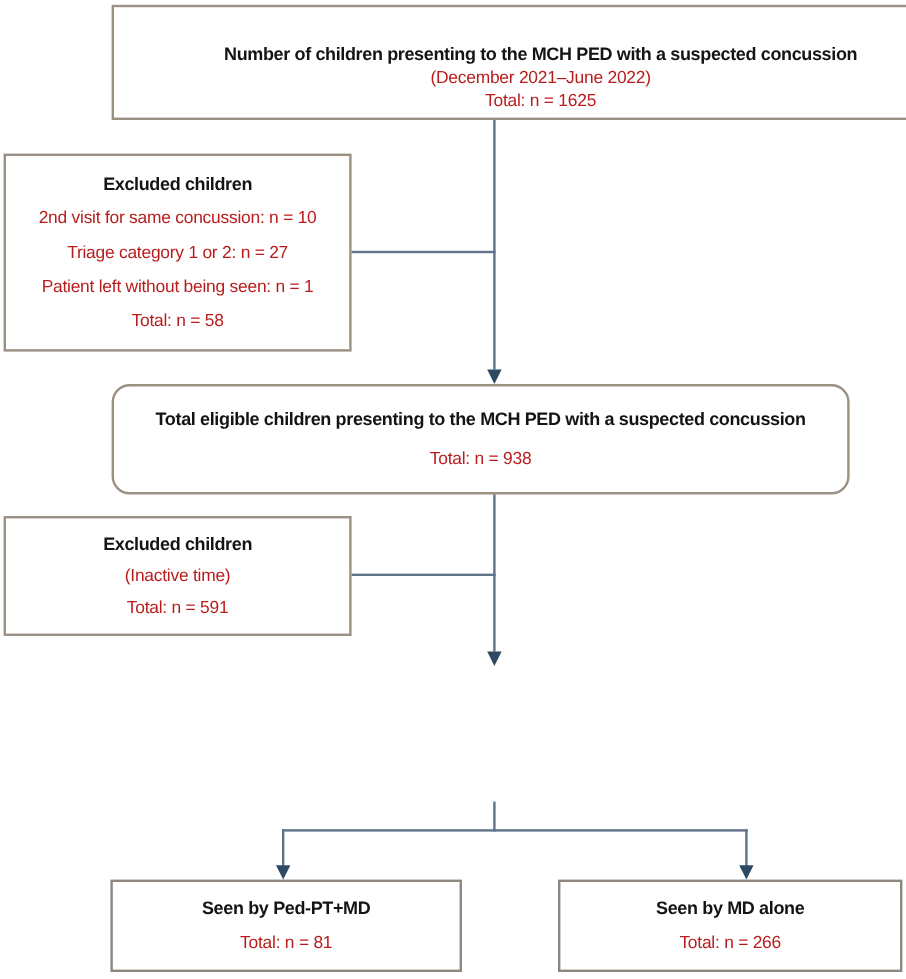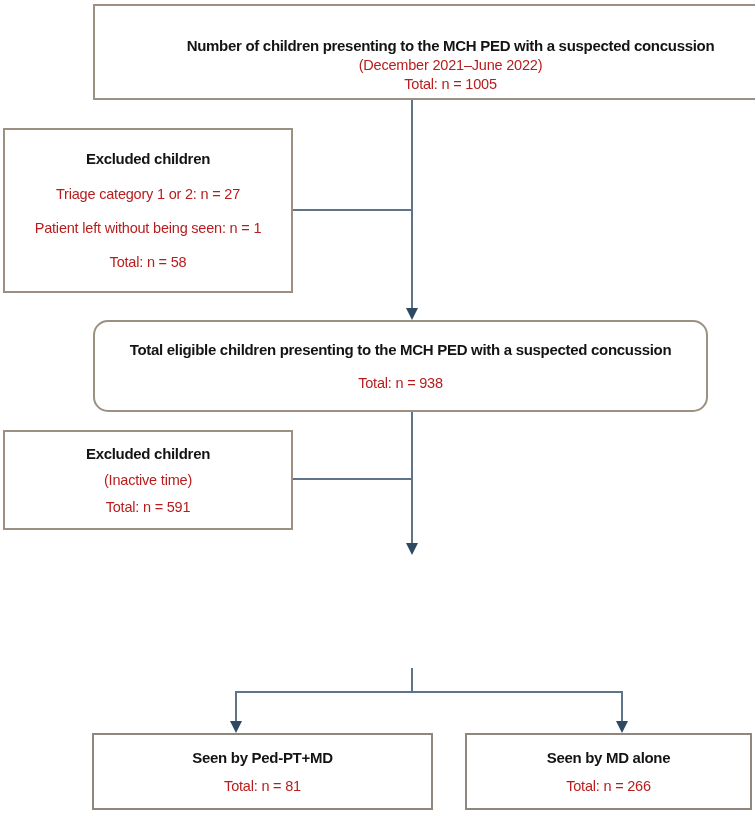--- a/index.html
+++ b/index.html
@@ -55,21 +55,21 @@
     border-right: 6px solid transparent;
     border-top: 12px solid #2e4a63;
   }
 
   
   #top-box      { left: 93px;  top: 4px;   width: 715px; height: 96px; justify-content: flex-end;  }
   #excluded1    { left: 3px;   top: 128px; width: 290px; height: 165px; }
   #eligible     { left: 93px;  top: 320px; width: 615px; height: 92px; border-radius: 15px;  }
   #excluded2    { left: 3px;   top: 430px; width: 290px; height: 100px; }
   #included     { left: 267px; top: 555px; width: 291px; height: 113px; }
-  #ptmd         { left: 92px;  top: 733px; width: 341px; height: 77px; border-color: #8d877e; }
+  #ptmd         { left: 92px;  top: 733px; width: 293px; height: 77px; border-color: #8d877e; }
   #mdalone      { left: 465px; top: 733px; width: 287px; height: 77px; border-color: #8d877e; }
 
   
   #v1 { left: 411px; top: 100px; height: 208px; }
   #a1 { left: 406px; top: 308px; }
   #h1 { left: 293px; top: 209px; width: 120px; }
   #v2 { left: 411px; top: 412px; height: 131px; }
   #a2 { left: 406px; top: 543px; }
   #h2 { left: 293px; top: 478px; width: 120px; }
   #v3 { left: 411px; top: 668px; height: 25px; }
@@ -80,25 +80,26 @@
   #a5 { left: 616px; top: 721px; }
 </style>
 </head>
 <body>
 
 <div id="canvas">
 
   <div class="box" id="top-box">
     <div class="box-title">Number of children presenting to the MCH PED with a suspected concussion</div>
     <div class="box-line">(December 2021–June 2022)</div>
-    <div class="box-line">Total: n = 1005</div>
+    <div class="box-line">Total: n = 1625</div>
   </div>
 
   <div class="box" id="excluded1">
     <div class="box-title">Excluded children</div>
+    <div class="box-line">2nd visit for same concussion: n = 10</div>
     <div class="box-line">Triage category 1 or 2: n = 27</div>
     <div class="box-line">Patient left without being seen: n = 1</div>
     <div class="box-line">Total: n = 58</div>
   </div>
 
   <div class="box" id="eligible">
     <div class="box-title">Total eligible children presenting to the MCH PED with a suspected concussion</div>
     <div class="box-line">Total: n = 938</div>
   </div>
 

